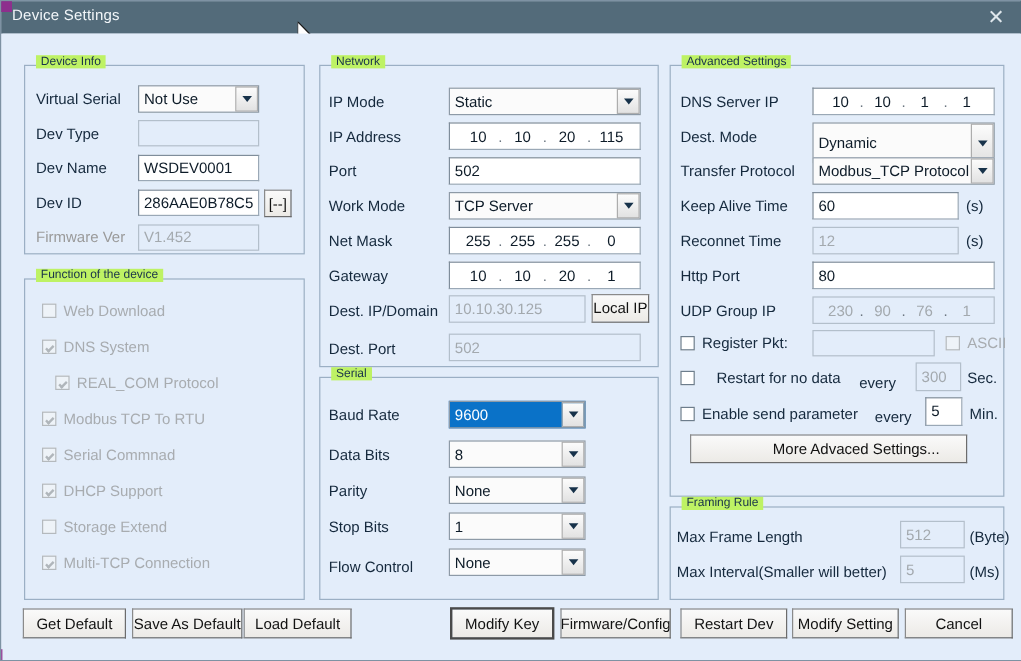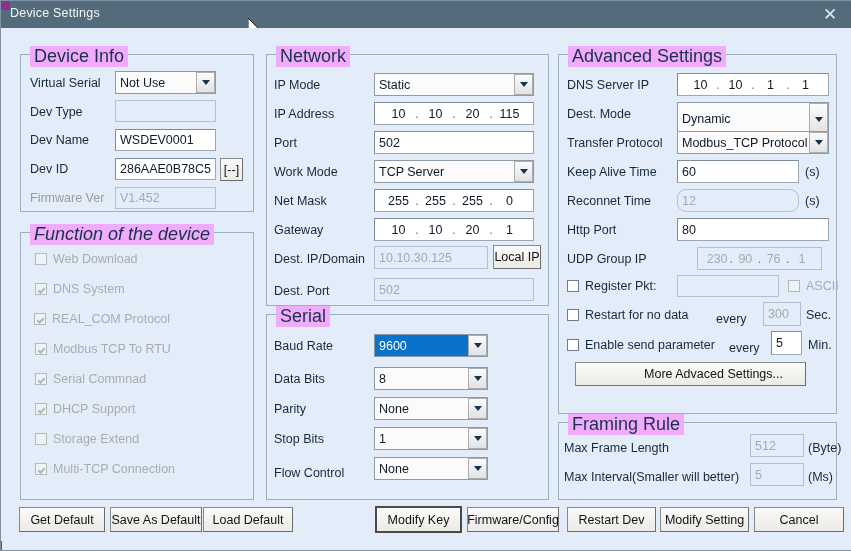--- a/index.html
+++ b/index.html
@@ -35,22 +35,22 @@
   
   #client{
     position:absolute;left:1px;top:27px;width:849px;height:522px;
     background:#e3edfa;
   }
   
   .group{
     position:absolute;border:1px solid #9bafc4;background:transparent;
   }
   .group > .legend{
-    position:absolute;top:-9px;left:9px;background:#f0abfc;
-    padding:0 4px;font-size:18px;color:#18324a;white-space:nowrap;
+    position:absolute;top:-9px;left:9px;background:#bef264;
+    padding:0 4px;font-size:10px;color:#18324a;white-space:nowrap;
   }
   .lbl{
     position:absolute;font-size:12.5px;color:#15293d;white-space:nowrap;
   }
   .lbl.dim{color:#9a9a9a;}
 
   
   .tf{
     position:absolute;box-sizing:border-box;background:#ffffff;
     border:1px solid #9aa8b6;border-top-color:#7f8d9b;border-left-color:#7f8d9b;
@@ -162,32 +162,32 @@
     <div class="tf" style="left:113px;top:130px;width:101px;height:22px;overflow:hidden;">
       <span>286AAE0B78C5</span>
     </div>
     <div class="btn" style="left:218px;top:130px;width:23px;height:23px;">[--]</div>
 
     <div class="lbl dim" style="left:28px;top:163px;">Firmware Ver</div>
     <div class="tf ro" style="left:113px;top:159px;width:101px;height:22px;">
       <span>V1.452</span>
     </div>
 
-    <div class="group" style="left:18px;top:204px;width:232px;height:266px;font-style:italic;">
+    <div class="group" style="left:18px;top:204px;width:232px;height:266px;">
       <div class="legend">Function of the device</div>
     </div>
     <div class="chk" style="left:33px;top:224px;">
       <span class="box"></span>
       <span class="ctext">Web Download</span>
     </div>
     <div class="chk" style="left:33px;top:254px;">
       <span class="box on"></span>
       <span class="ctext">DNS System</span>
     </div>
-    <div class="chk" style="left:32px;top:284px;">
+    <div class="chk" style="left:44px;top:284px;">
       <span class="box on"></span>
       <span class="ctext">REAL_COM Protocol</span>
     </div>
     <div class="chk" style="left:33px;top:314px;">
       <span class="box on"></span>
       <span class="ctext">Modbus TCP To RTU</span>
     </div>
     <div class="chk" style="left:33px;top:344px;">
       <span class="box on"></span>
       <span class="ctext">Serial Commnad</span>
@@ -349,32 +349,32 @@
         </span>
     </div>
 
     <div class="lbl" style="left:565px;top:137px;">Keep Alive Time</div>
     <div class="tf" style="left:675px;top:132px;width:122px;height:23px;">
       <span>60</span>
     </div>
     <div class="lbl" style="left:803px;top:137px;">(s)</div>
 
     <div class="lbl" style="left:565px;top:166px;">Reconnet Time</div>
-    <div class="tf ro" style="left:675px;top:161px;width:122px;height:23px;border-radius:9px;">
+    <div class="tf ro" style="left:675px;top:161px;width:122px;height:23px;">
       <span>12</span>
     </div>
     <div class="lbl" style="left:803px;top:166px;">(s)</div>
 
     <div class="lbl" style="left:565px;top:195px;">Http Port</div>
     <div class="tf" style="left:675px;top:190px;width:152px;height:23px;">
       <span>80</span>
     </div>
 
     <div class="lbl" style="left:565px;top:224px;">UDP Group IP</div>
-    <div class="tf ro ip" style="left:675px;top:219px;width:125px;height:23px;margin-left:20px;">
+    <div class="tf ro ip" style="left:675px;top:219px;width:152px;height:23px;">
       <span class="seg">230</span>
         <span class="dot">.</span>
       <span class="seg">90</span>
         <span class="dot">.</span>
       <span class="seg">76</span>
         <span class="dot">.</span>
       <span class="seg">1</span>
     </div>
 
     <div class="chk" style="left:565px;top:251px;">
@@ -382,21 +382,21 @@
       <span class="ctext live">Register Pkt:</span>
     </div>
     <div class="tf ro" style="left:675px;top:247px;width:102px;height:22px;">
       <span></span>
     </div>
     <div class="chk" style="left:786px;top:251px;">
       <span class="box"></span>
       <span class="ctext">ASCII</span>
     </div>
 
-    <div class="chk" style="left:565px;top:280px;">
+    <div class="chk" style="left:565px;top:280px;gap:12px;">
       <span class="box act"></span>
       <span class="ctext live">Restart for no data</span>
     </div>
     <div class="lbl" style="left:714px;top:284px;">every</div>
     <div class="tf ro" style="left:761px;top:274px;width:38px;height:24px;">
       <span>300</span>
     </div>
     <div class="lbl" style="left:804px;top:280px;">Sec.</div>
 
     <div class="chk" style="left:565px;top:310px;">

